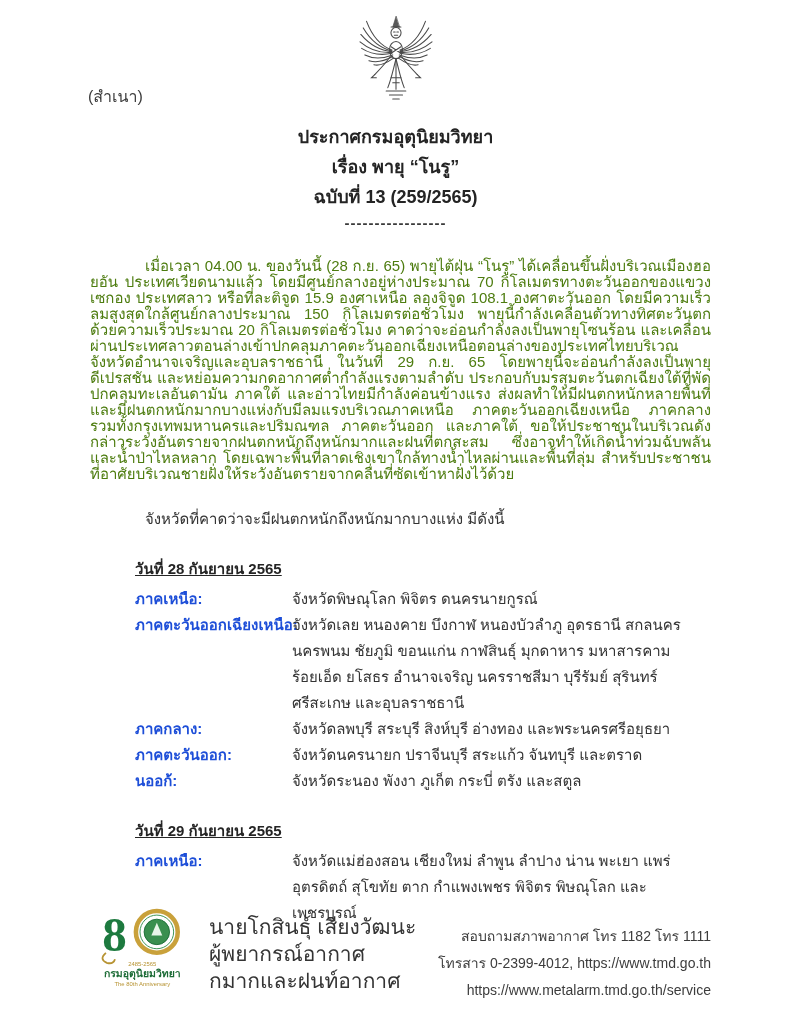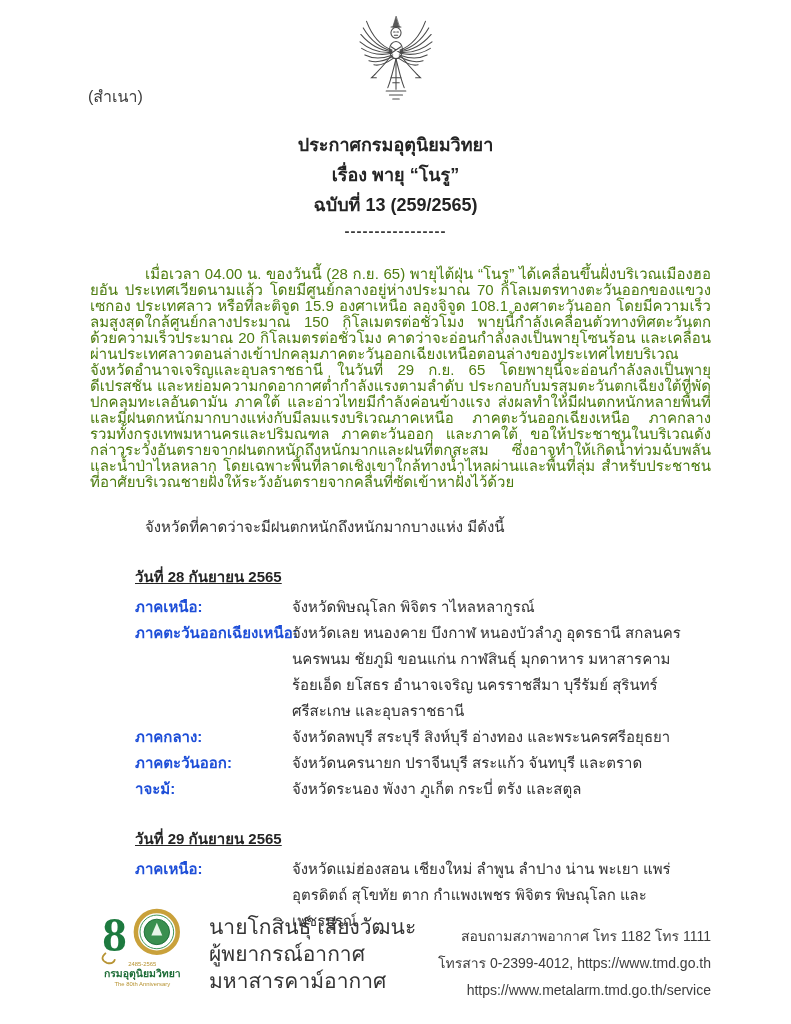--- a/index.html
+++ b/index.html
@@ -3,21 +3,21 @@
 <meta charset="utf-8">
 <style>
   html,body{margin:0;padding:0;background:#9a9a9a;}
   .page{
     width:791px;height:1024px;background:#ffffff;margin:0 auto;position:relative;
     font-family:"Liberation Sans","DejaVu Sans",sans-serif;color:#343434;
     box-sizing:border-box;overflow:hidden;
   }
   .copy-note{position:absolute;left:88px;top:84px;font-size:16px;color:#3c3c3c;}
   .emblem-wrap{padding-top:14px;text-align:center;height:92px;}
-  .titles{text-align:center;margin-top:24px;}
+  .titles{text-align:center;margin-top:16px;}
   .title-line{font-size:18px;font-weight:bold;color:#242424;line-height:30px;}
   .separator{text-align:center;font-weight:bold;color:#3a3a3a;letter-spacing:1px;line-height:22px;font-size:15px;}
   .content{padding:0 80px 0 90px;}
   .body-par{
     margin-top:24px;font-size:15px;line-height:16px;text-align:justify;
     text-indent:55px;color:#4d7c0f;
   }
   .intro-line{margin-top:24px;font-size:15px;line-height:26px;text-indent:55px;}
   .date-header{
     margin-top:24px;margin-left:45px;font-size:15px;font-weight:bold;color:#242424;
@@ -97,36 +97,36 @@
 
   <div class="content">
     <div class="body-par">เมื่อเวลา 04.00 น. ของวันนี้ (28 ก.ย. 65) พายุไต้ฝุ่น “โนรู” ได้เคลื่อนขึ้นฝั่งบริเวณเมืองฮอยอัน ประเทศเวียดนามแล้ว โดยมีศูนย์กลางอยู่ห่างประมาณ 70 กิโลเมตรทางตะวันออกของแขวงเซกอง ประเทศลาว หรือที่ละติจูด 15.9 องศาเหนือ ลองจิจูด 108.1 องศาตะวันออก โดยมีความเร็วลมสูงสุดใกล้ศูนย์กลางประมาณ 150 กิโลเมตรต่อชั่วโมง พายุนี้กำลังเคลื่อนตัวทางทิศตะวันตก ด้วยความเร็วประมาณ 20 กิโลเมตรต่อชั่วโมง คาดว่าจะอ่อนกำลังลงเป็นพายุโซนร้อน และเคลื่อนผ่านประเทศลาวตอนล่างเข้าปกคลุมภาคตะวันออกเฉียงเหนือตอนล่างของประเทศไทยบริเวณจังหวัดอำนาจเจริญและอุบลราชธานี ในวันที่ 29 ก.ย. 65 โดยพายุนี้จะอ่อนกำลังลงเป็นพายุดีเปรสชัน และหย่อมความกดอากาศต่ำกำลังแรงตามลำดับ ประกอบกับมรสุมตะวันตกเฉียงใต้ที่พัดปกคลุมทะเลอันดามัน ภาคใต้ และอ่าวไทยมีกำลังค่อนข้างแรง ส่งผลทำให้มีฝนตกหนักหลายพื้นที่และมีฝนตกหนักมากบางแห่งกับมีลมแรงบริเวณภาคเหนือ ภาคตะวันออกเฉียงเหนือ ภาคกลาง รวมทั้งกรุงเทพมหานครและปริมณฑล ภาคตะวันออก และภาคใต้ ขอให้ประชาชนในบริเวณดังกล่าวระวังอันตรายจากฝนตกหนักถึงหนักมากและฝนที่ตกสะสม ซึ่งอาจทำให้เกิดน้ำท่วมฉับพลันและน้ำป่าไหลหลาก โดยเฉพาะพื้นที่ลาดเชิงเขาใกล้ทางน้ำไหลผ่านและพื้นที่ลุ่ม สำหรับประชาชนที่อาศัยบริเวณชายฝั่งให้ระวังอันตรายจากคลื่นที่ซัดเข้าหาฝั่งไว้ด้วย</div>
     <div class="intro-line">จังหวัดที่คาดว่าจะมีฝนตกหนักถึงหนักมากบางแห่ง มีดังนี้</div>
 
     <div>
       <div class="date-header">วันที่ 28 กันยายน 2565</div>
       <div class="rows">
         <div class="row">
           <span class="region">ภาคเหนือ:</span>
-          <span class="provinces">จังหวัดพิษณุโลก พิจิตร าไหลหลากูรณ์</span>
+          <span class="provinces">จังหวัดพิษณุโลก พิจิตร ดนครนายกูรณ์</span>
         </div>
         <div class="row">
           <span class="region">ภาคตะวันออกเฉียงเหนือ:</span>
           <span class="provinces">จังหวัดเลย หนองคาย บึงกาฬ หนองบัวลำภู อุดรธานี สกลนคร นครพนม ชัยภูมิ ขอนแก่น กาฬสินธุ์ มุกดาหาร มหาสารคาม ร้อยเอ็ด ยโสธร อำนาจเจริญ นครราชสีมา บุรีรัมย์ สุรินทร์ ศรีสะเกษ และอุบลราชธานี</span>
         </div>
         <div class="row">
           <span class="region">ภาคกลาง:</span>
           <span class="provinces">จังหวัดลพบุรี สระบุรี สิงห์บุรี อ่างทอง และพระนครศรีอยุธยา</span>
         </div>
         <div class="row">
           <span class="region">ภาคตะวันออก:</span>
           <span class="provinces">จังหวัดนครนายก ปราจีนบุรี สระแก้ว จันทบุรี และตราด</span>
         </div>
         <div class="row">
-          <span class="region">าจะม้:</span>
+          <span class="region">นออก้:</span>
           <span class="provinces">จังหวัดระนอง พังงา ภูเก็ต กระบี่ ตรัง และสตูล</span>
         </div>
       </div>
     </div>
 
     <div>
       <div class="date-header">วันที่ 29 กันยายน 2565</div>
       <div class="rows">
         <div class="row">
           <span class="region">ภาคเหนือ:</span>
@@ -147,21 +147,21 @@
         <circle cx="68" cy="27" r="14" fill="#3a8f4f"></circle>
         <path d="M68,17 l-6,14 h12 Z" fill="#e8f5e9"></path>
         <circle cx="68" cy="27" r="14" fill="none" stroke="#1b6b35" stroke-width="1"></circle>
         <text x="52" y="64" font-size="6.5" fill="#b79332" text-anchor="middle">2485-2565</text>
         <text x="52" y="77" font-size="11.5" font-weight="bold" fill="#1b6b35" text-anchor="middle">กรมอุตุนิยมวิทยา</text>
         <text x="52" y="87" font-size="6.5" fill="#b79332" text-anchor="middle">The 80th Anniversary</text>
       </svg>
       <div class="sig-block">
         <div>นายโกสินธุ์  เสียงวัฒนะ</div>
         <div>ผู้พยากรณ์อากาศ</div>
-        <div>มหาสารคาม์อากาศ</div>
+        <div>กมากและฝนท์อากาศ</div>
       </div>
     </div>
     <div class="footer-right">
       <div>สอบถามสภาพอากาศ โทร 1182 โทร 1111</div>
       <div>โทรสาร 0-2399-4012, https://www.tmd.go.th</div>
       <div>https://www.metalarm.tmd.go.th/service</div>
     </div>
   </div>
 
 </div>

